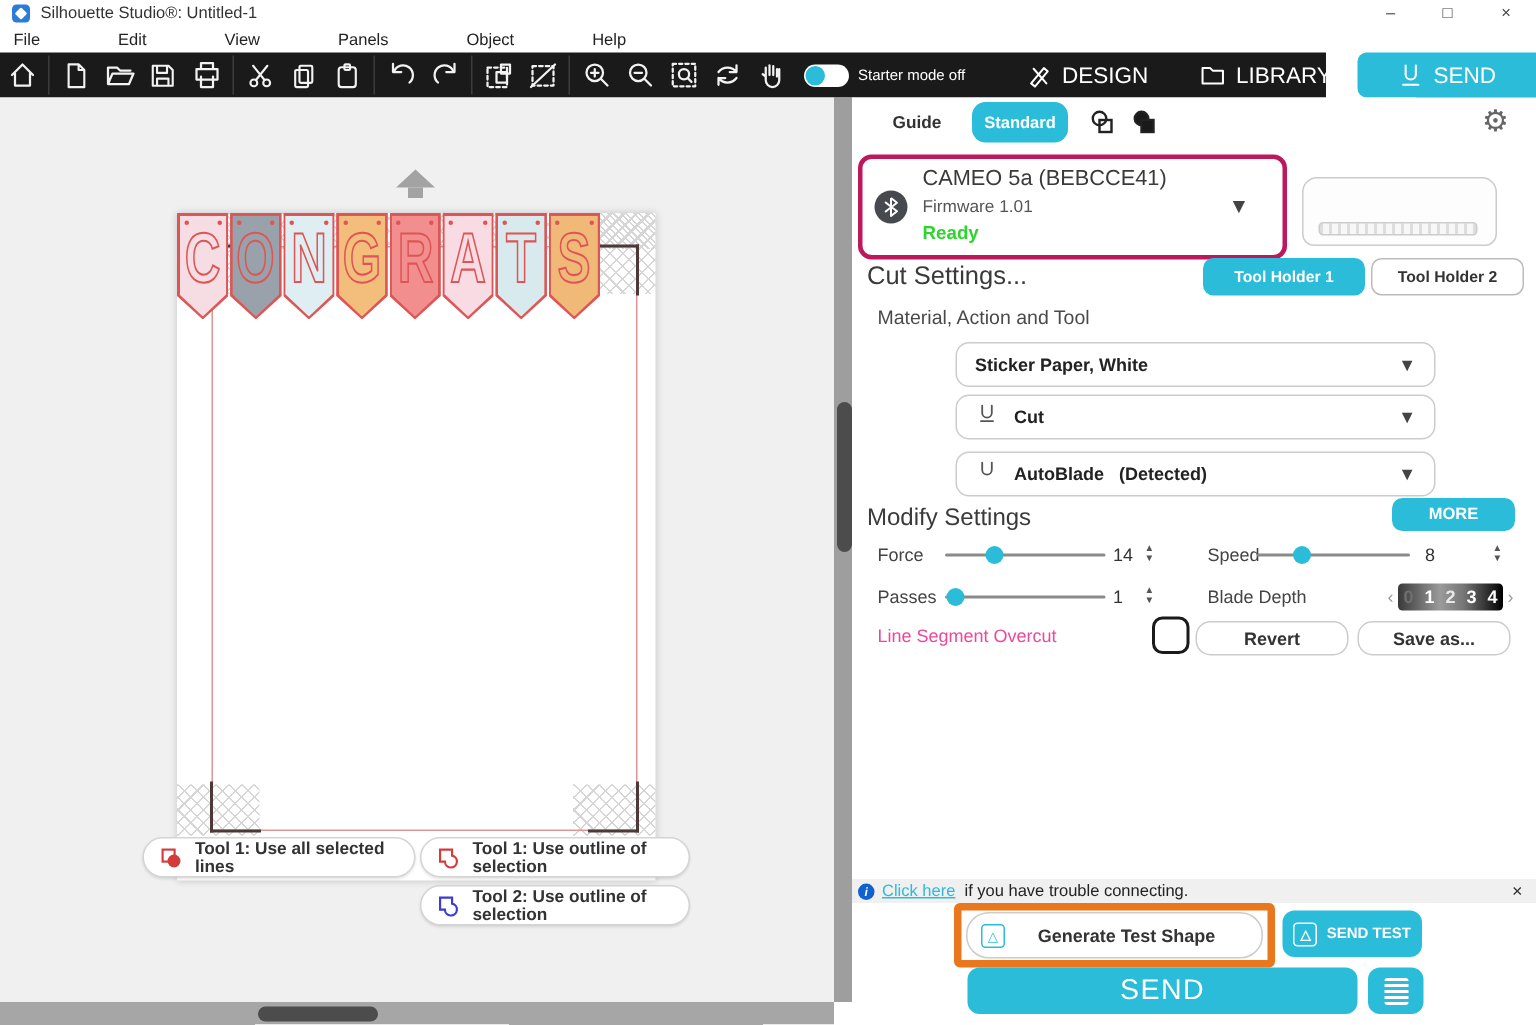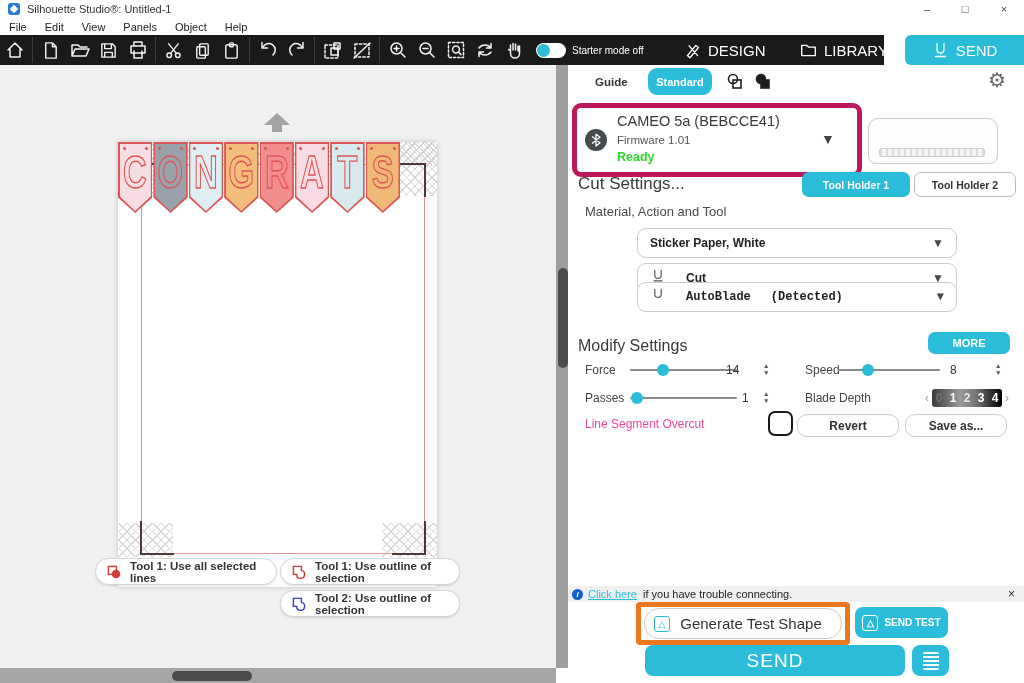--- a/index.html
+++ b/index.html
@@ -8,21 +8,21 @@
   .abs{position:absolute;}
 
   
   #titlebar{left:0;top:0;width:1024px;height:18px;background:#fff;border-bottom:1px solid #ececec;}
   #appicon{left:8px;top:3px;width:12px;height:12px;border-radius:3px;background:#2b7cd8;}
   #appicon:after{content:"";position:absolute;left:3px;top:3px;width:6px;height:6px;background:#fff;border-radius:1px;transform:rotate(45deg);}
   #wintitle{left:27px;top:3px;font-size:11px;color:#333;}
   .winctl{top:2px;width:14px;height:14px;font-size:11px;color:#444;text-align:center;line-height:14px;cursor:default;}
 
   
-  #menubar{left:0;top:18px;width:1024px;height:17px;background:#fff;display:flex;align-items:center;}
+  #menubar{left:0;top:18px;width:1024px;height:17px;background:#fff;display:flex;align-items:center;gap:34px;}
   .menu-item{font-size:11px;color:#222;padding:0 9px;}
 
   
   #toolbar{left:0;top:35px;width:884px;height:30px;background:#1a1a1a;display:flex;align-items:center;}
   .tbi{width:29px;height:30px;display:flex;align-items:center;justify-content:center;flex:0 0 auto;}
   .tbi svg{stroke:#f2f2f2;fill:none;stroke-width:1.5;stroke-linecap:round;stroke-linejoin:round;}
   .tsep{width:1px;height:26px;background:#3c3c3c;margin:0 3px;flex:0 0 auto;}
   #starter-toggle{width:30px;height:15px;background:#fff;border-radius:8px;position:relative;margin:0 6px 0 8px;flex:0 0 auto;}
   #starter-knob{position:absolute;left:1px;top:1px;width:13px;height:13px;border-radius:50%;background:var(--accent);}
   #starter-label{color:#fff;font-size:10px;white-space:nowrap;}
@@ -65,35 +65,35 @@
   #hthumb{left:172px;top:3px;width:80px;height:10px;background:#4c4c4c;border-radius:5px;}
 
   
   #panel{left:568px;top:65px;width:376px;height:618px;background:#fff;}
   #guide-label{left:27px;top:11px;font-size:11.5px;font-weight:bold;color:#333;}
   #standard-btn{left:80px;top:3px;width:64px;height:27px;background:var(--accent);border-radius:9px;color:#fff;
                 font-size:11px;font-weight:bold;display:flex;align-items:center;justify-content:center;}
   .hdr-ic{top:7px;width:20px;height:20px;}
   .hdr-ic svg{stroke:#222;stroke-width:1.6;}
   #gear-icon{left:420px;top:3px;font-size:20px;color:#666;}
-  #device-card{left:4px;top:38px;width:280px;height:64px;border:5px solid #be185d;border-radius:9px;background:#fff;}
+  #device-card{left:4px;top:38px;width:280px;height:64px;border:3px solid #be185d;border-radius:9px;background:#fff;}
   #bt-badge{left:8px;top:21px;width:22px;height:22px;border-radius:50%;background:#46494e;display:flex;align-items:center;justify-content:center;}
   #device-name{left:40px;top:5px;font-size:14.5px;color:#3a3a3a;}
   #device-fw{left:40px;top:26px;font-size:11.5px;color:#555;}
   #device-status{left:40px;top:42px;font-size:12.5px;font-weight:bold;color:var(--ready);}
   #device-caret{left:244px;top:23px;font-size:14px;color:#444;}
   #machine{left:300px;top:53px;width:128px;height:44px;border:1.5px solid #ccc;border-radius:10px 10px 8px 8px;background:#fdfdfd;}
   #machine-slot{left:10px;top:29px;width:104px;height:7px;border:1px solid #ccc;border-radius:3px;
                 background:repeating-linear-gradient(90deg,#ddd 0 2px,#f7f7f7 2px 6px);}
   #cut-title{left:10px;top:109px;font-size:17px;color:#3a3a3a;}
   .th-tab{top:107px;height:25px;border-radius:7px;font-size:10.5px;font-weight:bold;display:flex;align-items:center;justify-content:center;box-sizing:border-box;}
   #th1{left:234px;width:108px;background:var(--accent);color:#fff;}
   #th2{left:346px;width:102px;background:#fff;border:1.5px solid #bbb;color:#333;}
   #mat-label{left:17px;top:139px;font-size:13px;color:#4a4a4a;}
-  .dropdown{left:69px;width:320px;height:30px;border:1px solid #ccc;border-radius:9px;background:#fff;display:flex;align-items:center;box-sizing:border-box;padding:0 12px;gap:20px;}
+  .dropdown{left:69px;width:320px;height:30px;border:1px solid #ccc;border-radius:9px;background:#fff;display:flex;align-items:center;box-sizing:border-box;padding:0 12px;gap:10px;}
   .dropdown .dd-label{font-size:12px;font-weight:bold;color:#222;}
   .dd-caret{margin-left:auto;font-size:12px;color:#444;}
   .tool-ic svg{stroke:#555;fill:none;stroke-width:1.5;stroke-linecap:round;}
   .red{color:var(--red);}
   #modify-title{left:10px;top:272px;font-size:16px;color:#3a3a3a;}
   #more-btn{left:360px;top:267px;width:82px;height:22px;background:var(--accent);border-radius:7px;color:#fff;font-size:11px;font-weight:bold;display:flex;align-items:center;justify-content:center;}
   .slabel{font-size:12px;color:#444;}
   .track{height:2px;background:#8a8a8a;border-radius:1px;}
   .knob{width:12px;height:12px;border-radius:50%;background:var(--accent);}
   .sval{font-size:12px;color:#333;}
@@ -110,21 +110,21 @@
   .mini-btn{top:349px;width:100px;height:21px;border:1px solid #ccc;border-radius:10px;background:#fff;font-size:12px;font-weight:bold;color:#333;display:flex;align-items:center;justify-content:center;}
   #revert-btn{left:229px;} #saveas-btn{left:337px;}
   #footer-bar{left:0;top:521px;width:456px;height:16px;background:#f0f0f0;}
   #info-icon{left:4px;top:524px;width:11px;height:11px;border-radius:50%;background:#1060d0;color:#fff;font-size:8px;font-style:italic;font-weight:bold;display:flex;align-items:center;justify-content:center;}
   #footer-link{left:20px;top:523px;font-size:11px;color:var(--accent);text-decoration:underline;}
   #footer-text{left:75px;top:523px;font-size:11px;color:#222;}
   #footer-close{left:440px;top:522px;font-size:12px;color:#333;}
   #annot-box{left:68px;top:537px;width:214px;height:43px;border:5px solid var(--orange);border-radius:4px;box-sizing:border-box;}
   #gts-btn{left:76px;top:543px;width:198px;height:31px;background:#fff;border:1px solid #ccc;border-radius:15px;display:flex;align-items:center;box-sizing:border-box;padding:0 9px;}
   .tri-ic{width:14px;height:14px;border:1.3px solid var(--accent);border-radius:3px;color:var(--accent);font-size:9px;display:flex;align-items:center;justify-content:center;flex:0 0 auto;}
-  #gts-label{flex:1;text-align:center;font-size:15px;font-weight:normal;color:#333;}
+  #gts-label{flex:1;text-align:center;font-size:12px;font-weight:bold;color:#333;}
   #sendtest-btn{left:287px;top:542px;width:93px;height:31px;background:var(--accent);border-radius:8px;display:flex;align-items:center;justify-content:center;gap:6px;color:#fff;font-size:10px;font-weight:bold;}
   #sendtest-btn .tri-ic{border-color:#fff;color:#fff;}
   #send-btn{left:77px;top:580px;width:260px;height:31px;background:var(--accent);border-radius:8px;display:flex;align-items:center;justify-content:center;color:#fff;font-size:19px;letter-spacing:1px;}
   #queue-btn{left:344px;top:580px;width:37px;height:31px;background:var(--accent);border-radius:8px;display:flex;align-items:center;justify-content:center;}
   #queue-icon{width:16px;height:18px;background:repeating-linear-gradient(180deg,#fff 0 2px,transparent 2px 4px);border-radius:2px;}
 </style>
 </head>
 <body>
 
 <div id="app">
@@ -397,36 +397,36 @@
       <span class="dd-label">Sticker Paper, White</span>
       <span class="dd-caret">▼</span>
     </div>
     <div class="dropdown abs" style="top:198px;">
       <span class="tool-ic"><svg width="16" height="16" viewBox="0 0 20 20">
             <path d="M6 3 V9 A4 4 0 0 0 14 9 V3 M5 16 H15"></path>
           </svg></span>
       <span class="dd-label">Cut</span>
       <span class="dd-caret">▼</span>
     </div>
-    <div class="dropdown abs" style="top:217px;font-family:Liberation Mono, monospace;">
+    <div class="dropdown abs" style="top:236px;">
       <span class="tool-ic"><svg width="16" height="16" viewBox="0 0 20 20">
             <path d="M6 3 V9 A4 4 0 0 0 14 9 V3"></path>
           </svg></span>
       <span class="dd-label">AutoBlade</span>
       <span class="dd-label red">(Detected)</span>
       <span class="dd-caret">▼</span>
     </div>
 
     <div id="modify-title" class="abs">Modify Settings</div>
     <div id="more-btn" class="abs">MORE</div>
 
     <span class="slabel abs" style="left:17px;top:298px;">Force</span>
     <div class="track abs" style="left:62px;top:304px;width:107px;"></div>
     <div class="knob abs" style="left:89px;top:299px;"></div>
-    <span class="sval abs" style="left:158px;top:298px;text-align:right;">14</span>
+    <span class="sval abs" style="left:174px;top:298px;text-align:right;">14</span>
     <div class="spin abs" style="left:195px;top:297px;">
         <span>▲</span>
         <span>▼</span>
       </div>
     <span class="slabel abs" style="left:237px;top:298px;">Speed</span>
     <div class="track abs" style="left:270px;top:304px;width:102px;"></div>
     <div class="knob abs" style="left:294px;top:299px;"></div>
     <span class="sval abs" style="left:382px;top:298px;">8</span>
     <div class="spin abs" style="left:427px;top:297px;">
         <span>▲</span>

